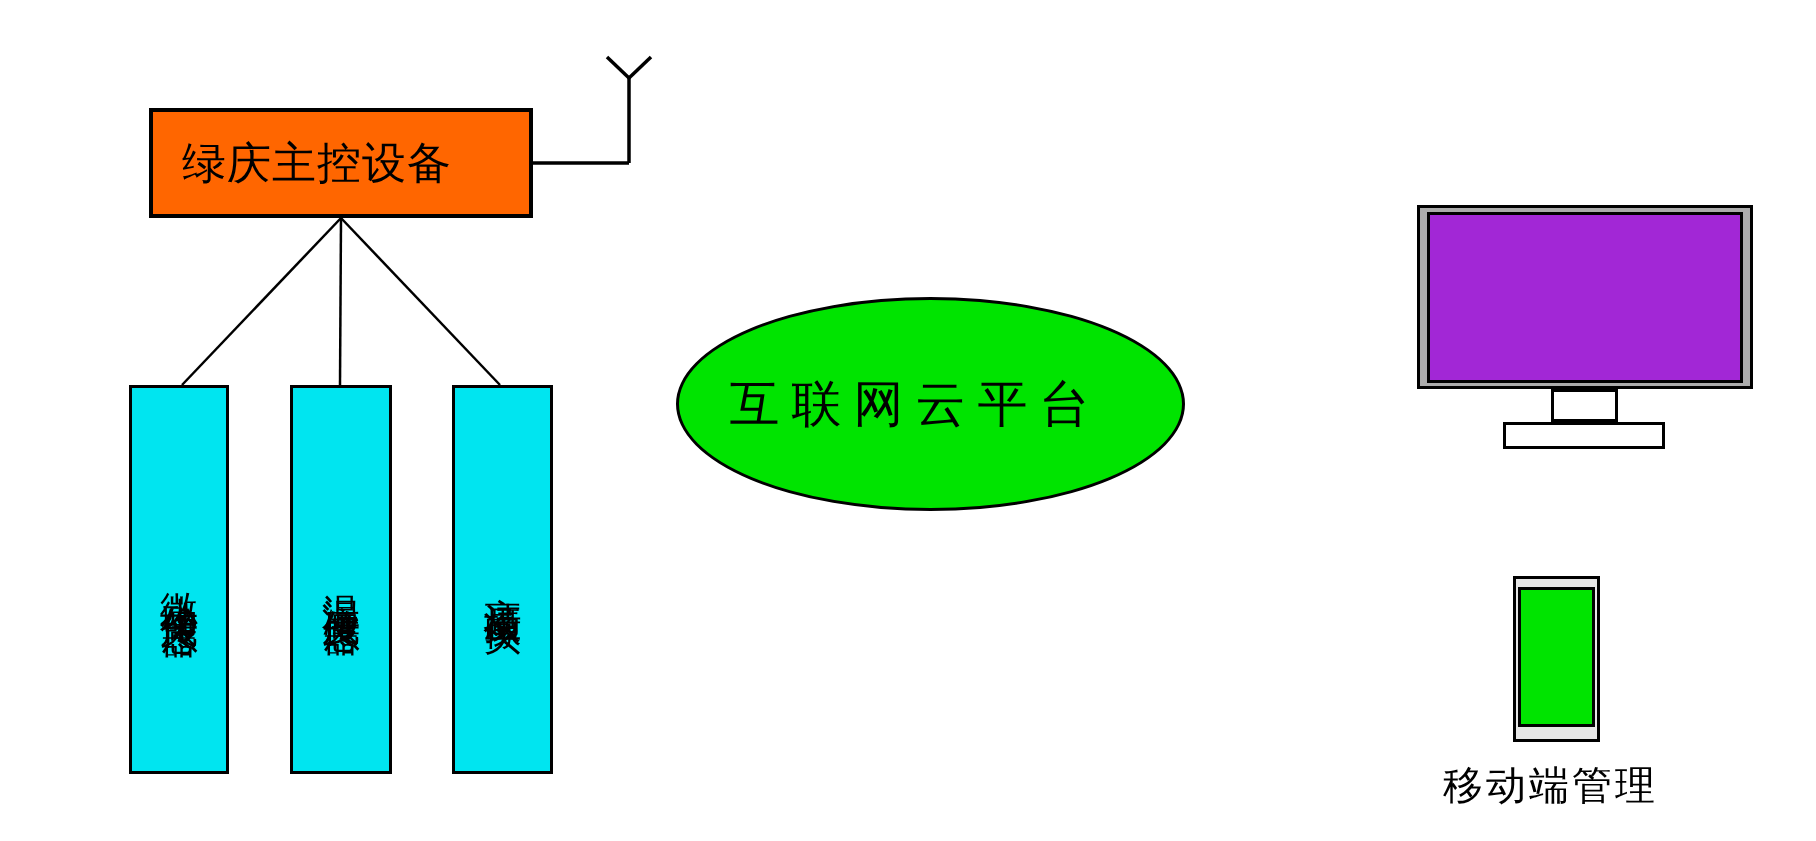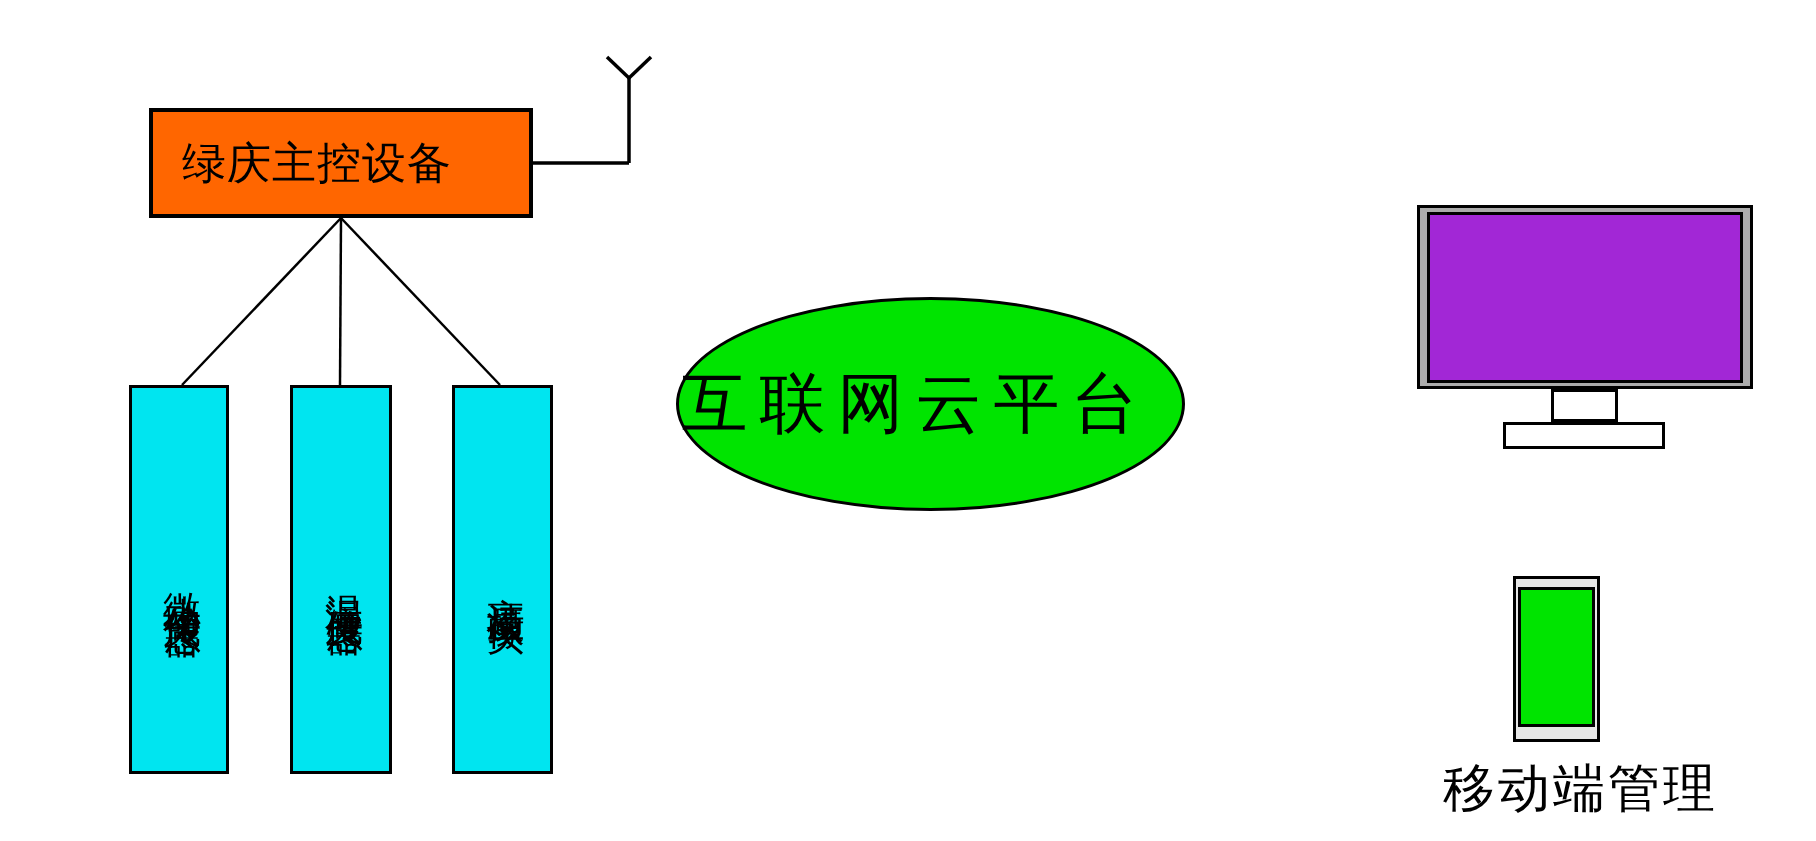--- a/index.html
+++ b/index.html
@@ -2,21 +2,21 @@
 <html style="--background: #FFFFFF; --controller_fill: #FF6600; --sensor_fill: #00E5F0; --cloud_fill: #00E400; --screen_purple: #A227D6; --phone_screen: #00E400; --monitor_frame: #ABABAB; --phone_frame: #E6E6E6; --stroke: #000000;"><head>
 <meta charset="utf-8">
 <style>
   html, body { margin: 0; padding: 0; }
   .stage {
     position: relative;
     width: 1816px;
     height: 841px;
     background: var(--background, #FFFFFF);
     overflow: hidden;
-    font-family: Liberation Mono, monospace;
+    font-family: Liberation Serif, serif;
     color: #000;
   }
   .lines-overlay {
     position: absolute;
     left: 0; top: 0;
     width: 1816px; height: 841px;
     pointer-events: none;
   }
   
   .controller-box {
@@ -68,37 +68,37 @@
     box-sizing: border-box;
     background: var(--cloud_fill, #00E400);
     border: 3px solid var(--stroke, #000);
     border-radius: 50%;
     display: flex;
     align-items: center;
     justify-content: center;
     padding-right: 30px;
   }
   .cloud-ellipse .h-text {
-    font-size: 66px;
+    font-size: 50px;
     letter-spacing: 12px;
     white-space: nowrap;
   }
   
   .pc-label {
     position: absolute;
     left: 1146px; top: 224px;
     font-size: 44px;
     letter-spacing: 4px;
     line-height: 1.1;
     white-space: nowrap;
   }
   .mobile-label {
     position: absolute;
     left: 1443px; top: 764px;
-    font-size: 52px;
+    font-size: 40px;
     letter-spacing: 3px;
     line-height: 1.1;
     white-space: nowrap;
   }
   
   .monitor-frame {
     position: absolute;
     left: 1417px; top: 205px;
     width: 336px; height: 184px;
     box-sizing: border-box;

